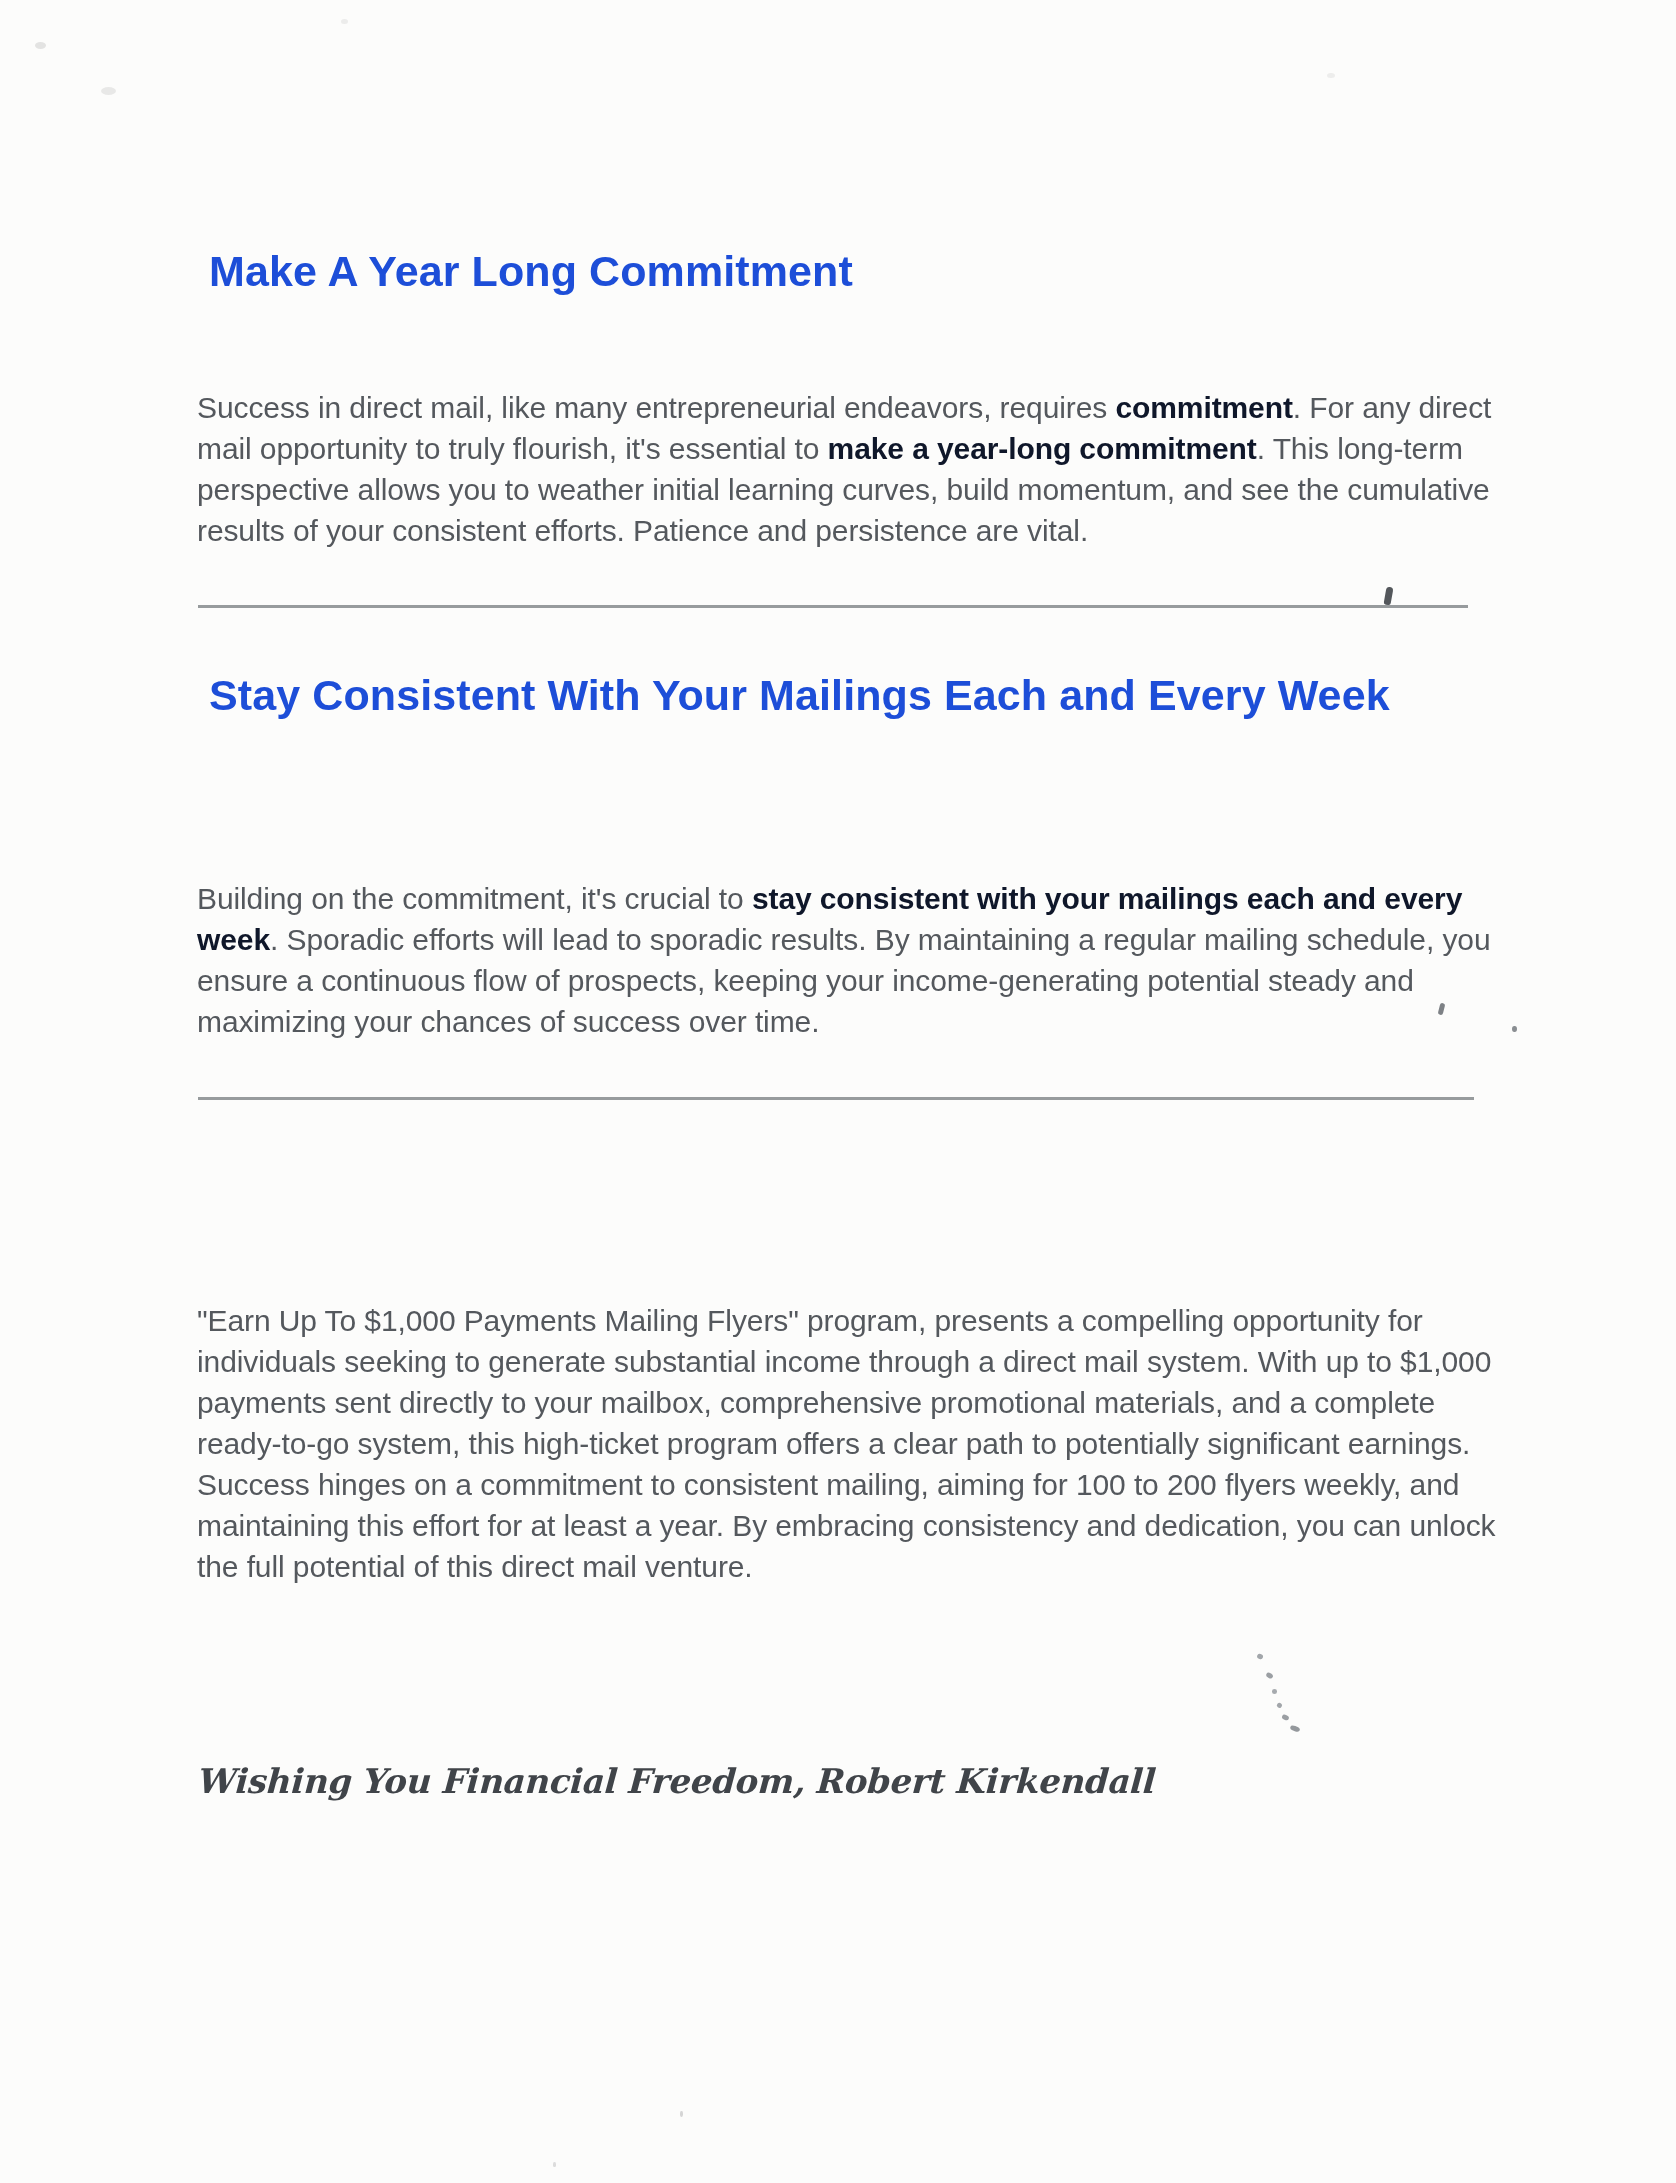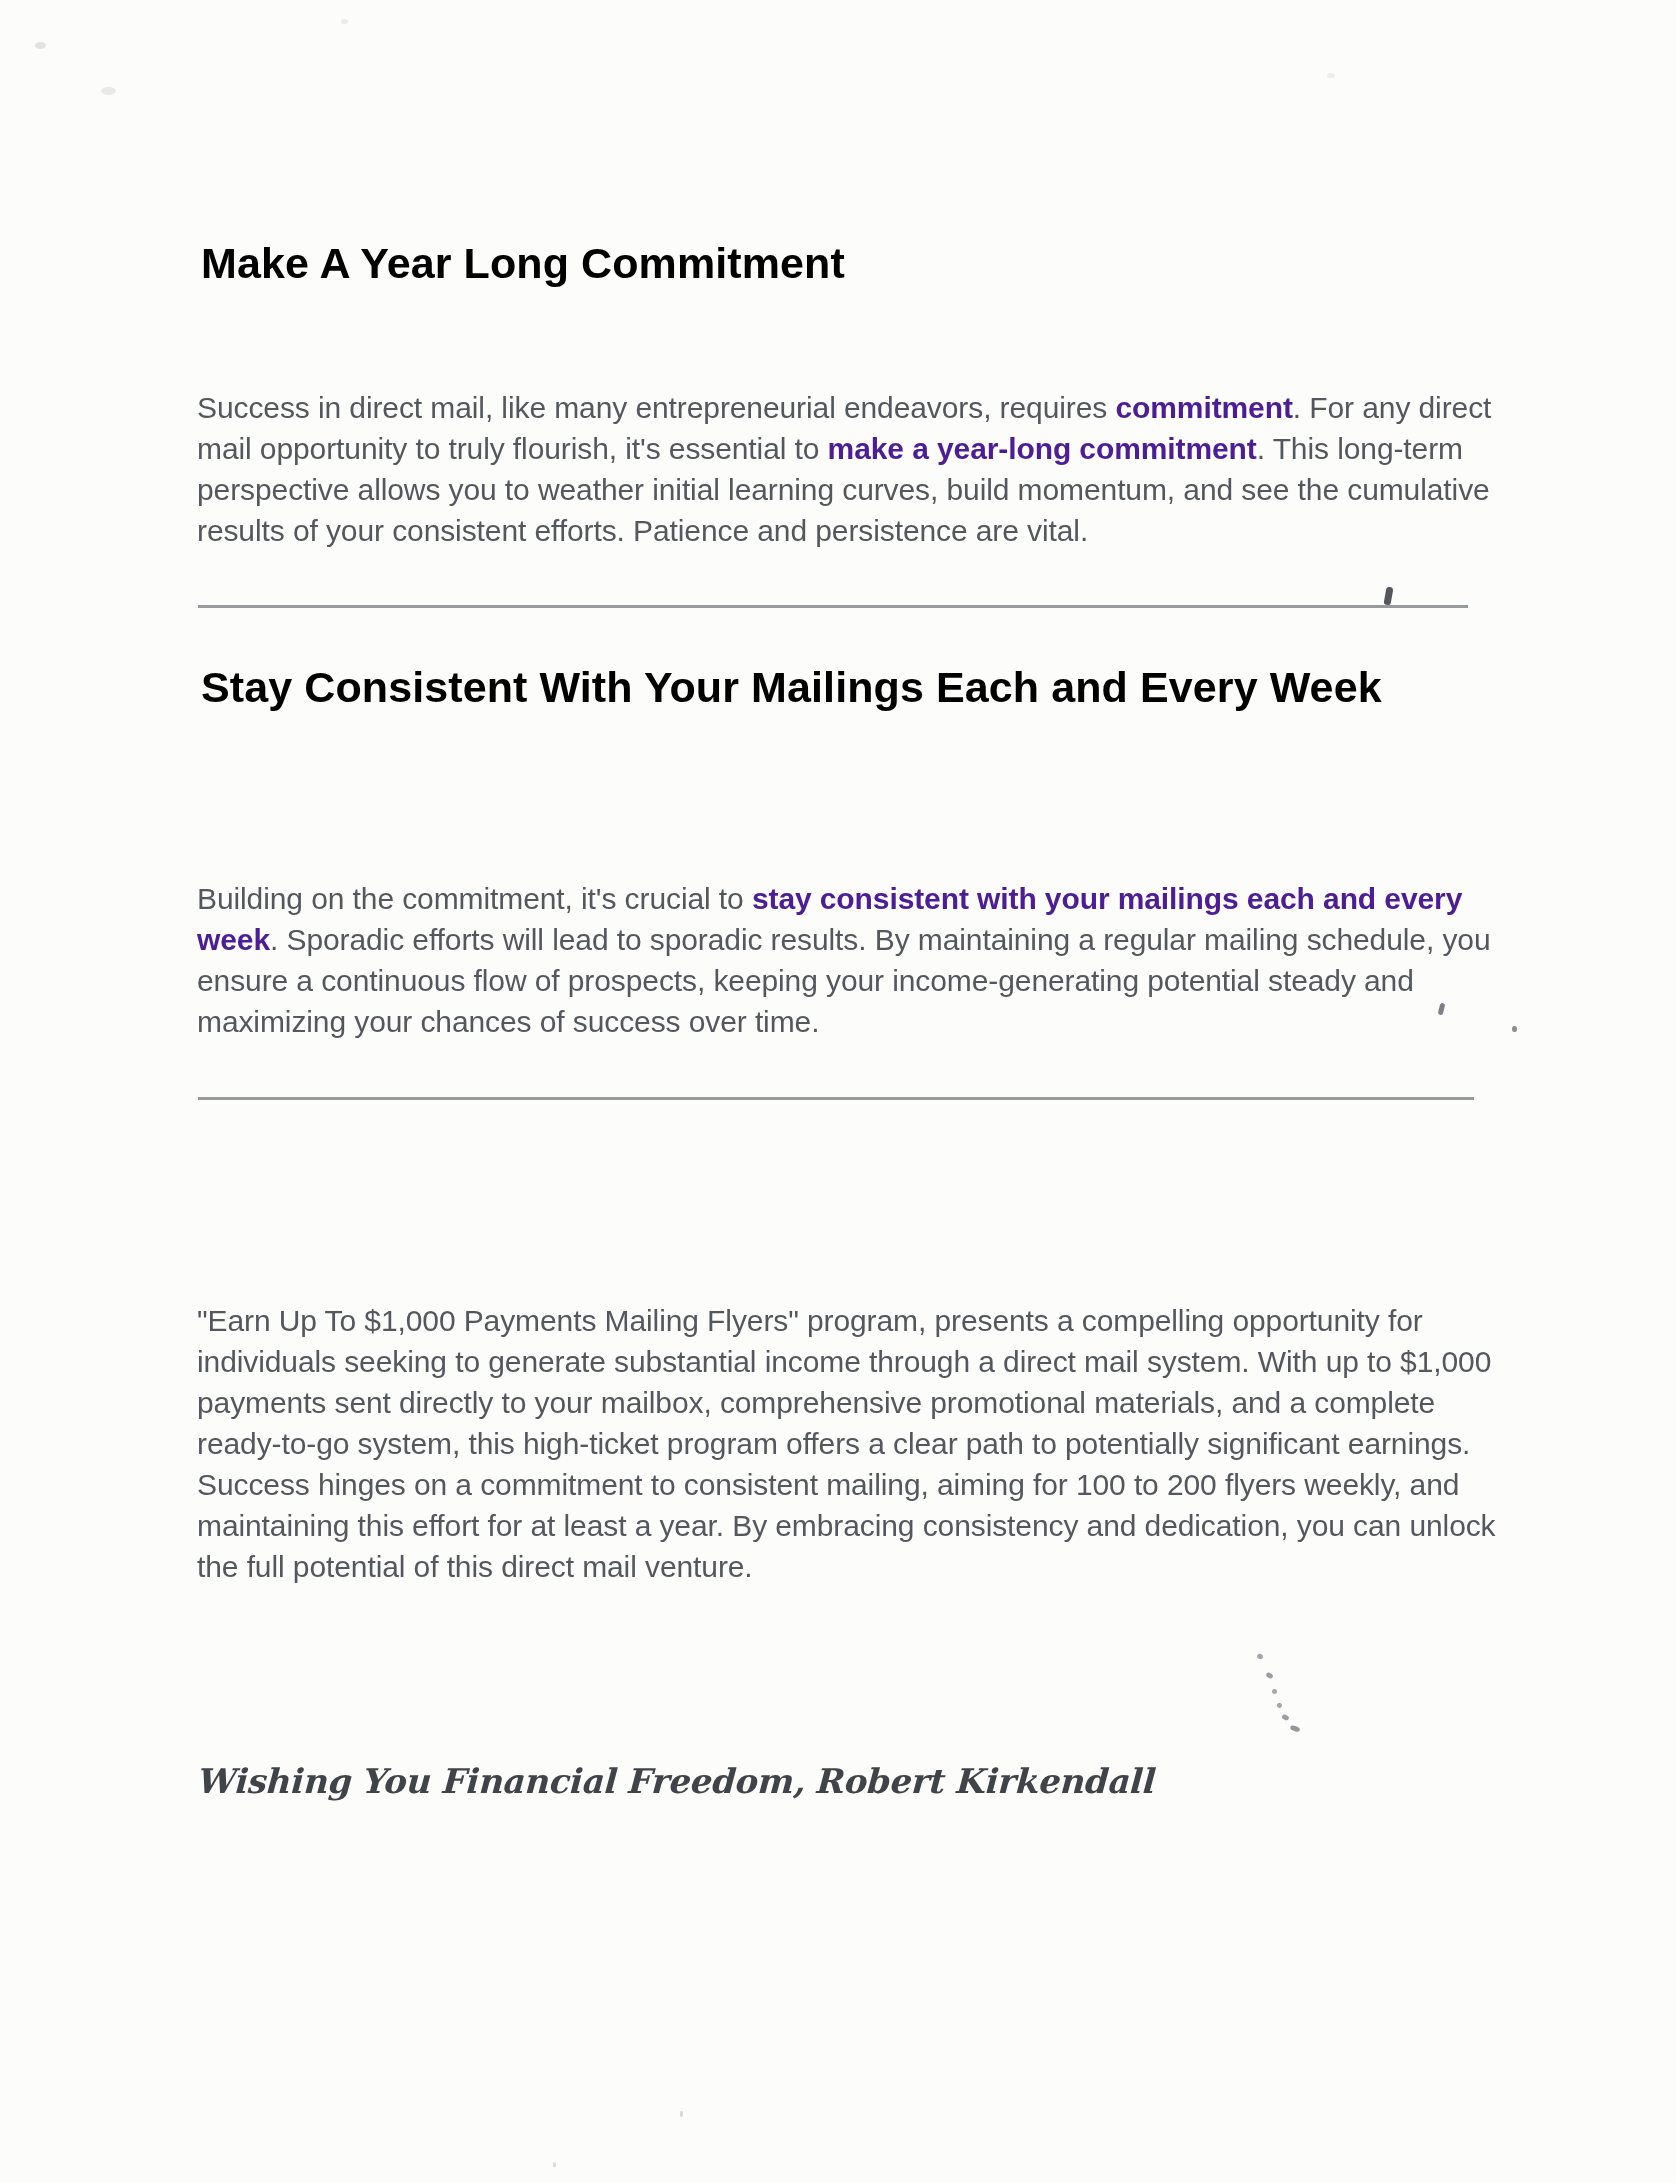--- a/index.html
+++ b/index.html
@@ -14,38 +14,38 @@
     background: #fcfcfb;
     overflow: hidden;
     font-family: "Liberation Sans", sans-serif;
   }
   .block {
     position: absolute;
     left: 197px;
     width: 1325px;
   }
   h1.doc-heading {
-    margin: 4px;
+    margin: 12px;
     font-size: 43px;
     line-height: 72px;
     font-weight: 700;
-    color: #000000;
+    color: #1d4ed8;
     letter-spacing: 0.1px;
   }
   .body-par {
     margin: 0;
     font-size: 30px;
     line-height: 41px;
     font-weight: 400;
     color: #54585d;
     letter-spacing: -0.1px;
   }
   .body-par b {
     font-weight: 700;
-    color: #4c1d95;
+    color: #0f172a;
   }
   .divider {
     position: absolute;
     left: 198px;
     height: 2.7px;
     background: #85898c;
     border: none;
     margin: 0;
     opacity: 0.85;
   }

